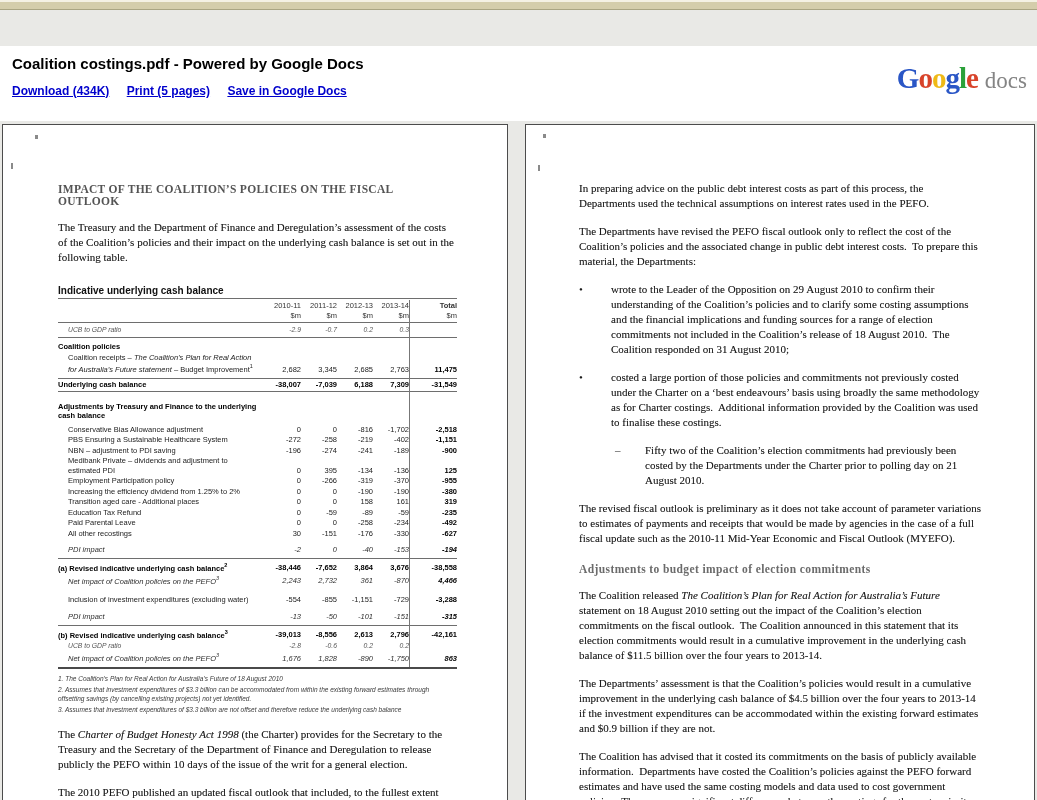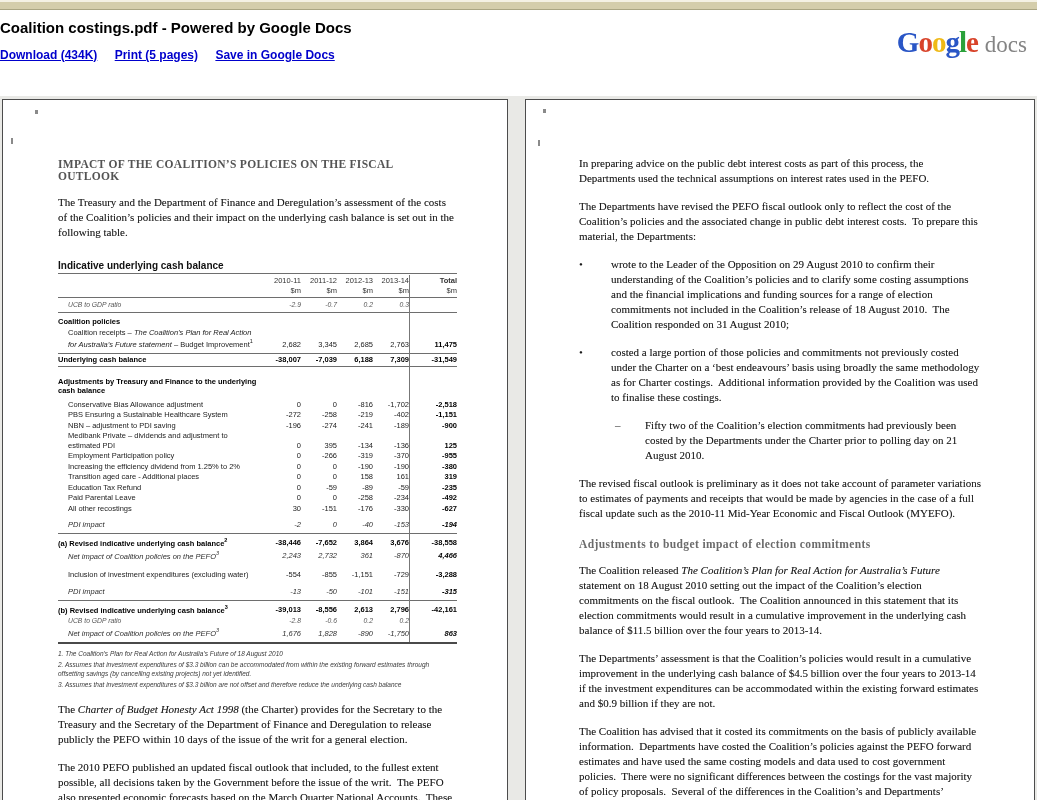--- a/index.html
+++ b/index.html
@@ -4,21 +4,21 @@
 <style>
   * { box-sizing: border-box; }
   html,body { margin:0; padding:0; }
   body {
     width:1037px; height:800px; overflow:hidden;
     background:#e9e9e6;
     font-family:"Liberation Sans", sans-serif;
   }
   
   .top-strip { height:10px; background:#d4cdab; border-top:2px solid #f4f1e4; border-bottom:1px solid #aaa583; }
-  .header { background:#ffffff; height:86px; position:relative; padding-left:0; }
+  .header { background:#ffffff; height:75px; position:relative; padding-left:12px;margin-top:36px; }
   .doc-title { padding-top:9px; font-weight:bold; font-size:15px; color:#000; }
   .links { margin-top:12px; font-size:12px; font-weight:bold; }
   .links a { color:#0000cc; text-decoration:underline; margin-right:14px; cursor:pointer; }
   .logo { position:absolute; top:16px; right:10px; font-family:"Liberation Serif", serif; }
   .logo-google span { font-size:29px; font-weight:bold; letter-spacing:-1px; }
   .logo-docs { font-size:23px; color:#848484; margin-left:7px; }
   
   .viewer { position:relative; height:715px; overflow:hidden; }
   .page { position:absolute; top:3px; height:745px; background:#fff; border:1px solid #4c4c4c; }
   .page1 { left:2px;  width:506px; }

